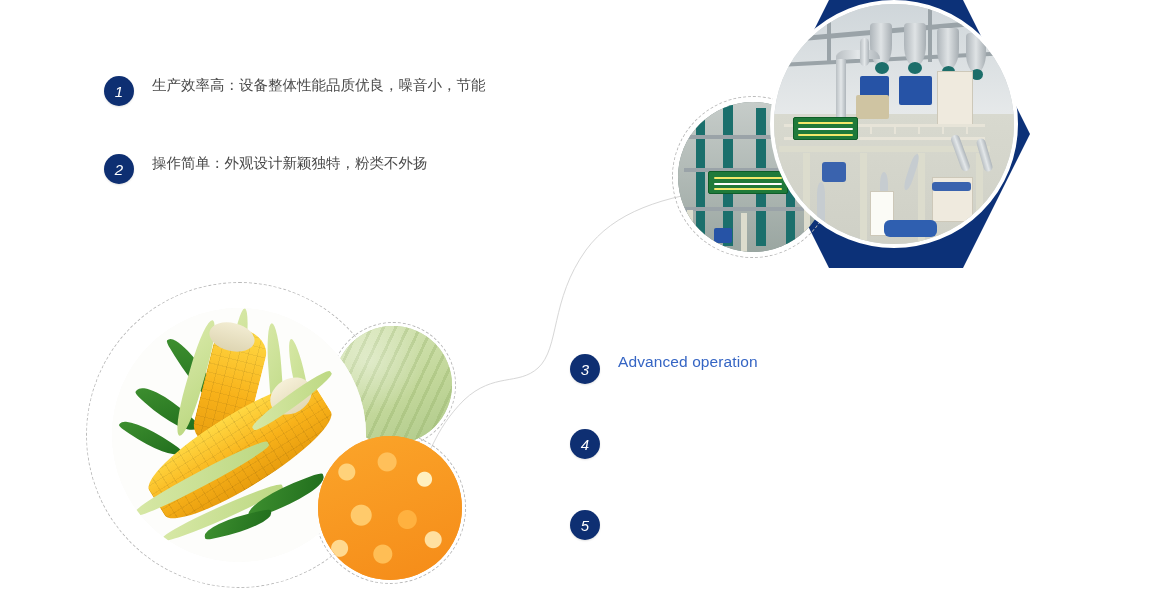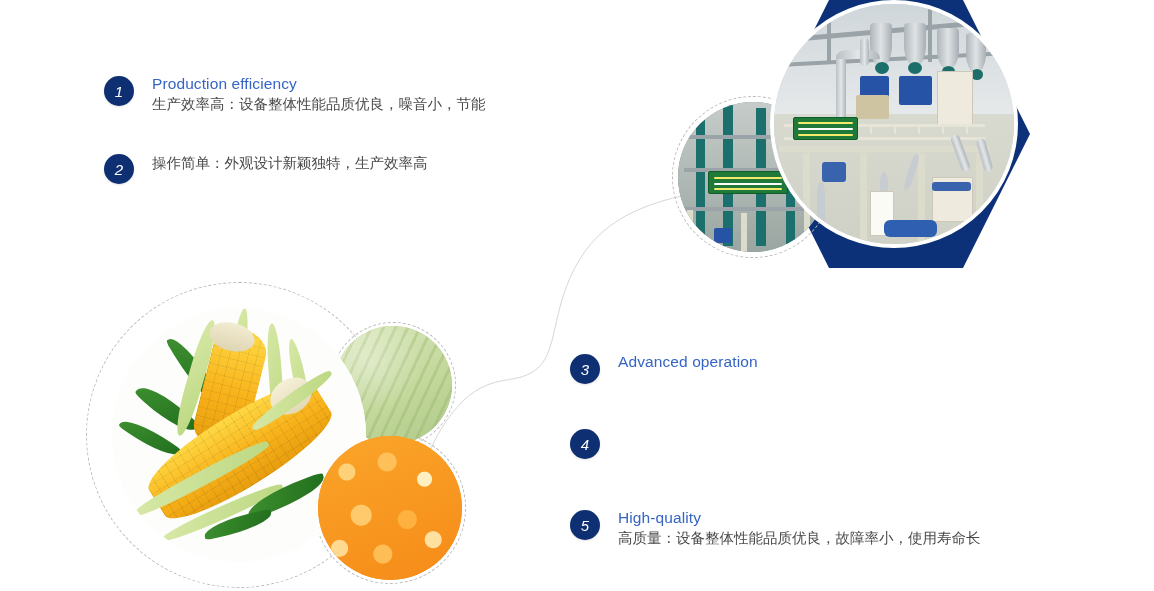--- a/index.html
+++ b/index.html
@@ -343,46 +343,41 @@
     </div>
 
     <div class="produce-circle" id="kern-photo">
       <div class="kernels"></div>
     </div>
   </div>
 
   <div class="feature" id="feature-1">
     <div class="badge">1</div>
     <div class="feature-text">
-      <div class="feature-title">Production efficiency</div>
       <div class="feature-desc">生产效率高：设备整体性能品质优良，噪音小，节能</div>
     </div>
   </div>
 
   <div class="feature" id="feature-2">
     <div class="badge">2</div>
     <div class="feature-text">
-      <div class="feature-desc">操作简单：外观设计新颖独特，生产效率高</div>
+      <div class="feature-desc">操作简单：外观设计新颖独特，粉类不外扬</div>
     </div>
   </div>
 
   <div class="feature" id="feature-3">
     <div class="badge">3</div>
     <div class="feature-text">
       <div class="feature-title">Advanced operation</div>
     </div>
   </div>
 
   <div class="feature" id="feature-4">
     <div class="badge">4</div>
     <div class="feature-text">
     </div>
   </div>
 
   <div class="feature" id="feature-5">
     <div class="badge">5</div>
-    <div class="feature-text">
-      <div class="feature-title">High-quality</div>
-      <div class="feature-desc">高质量：设备整体性能品质优良，故障率小，使用寿命长</div>
-    </div>
   </div>
 
 </div>
 
 </body></html>

